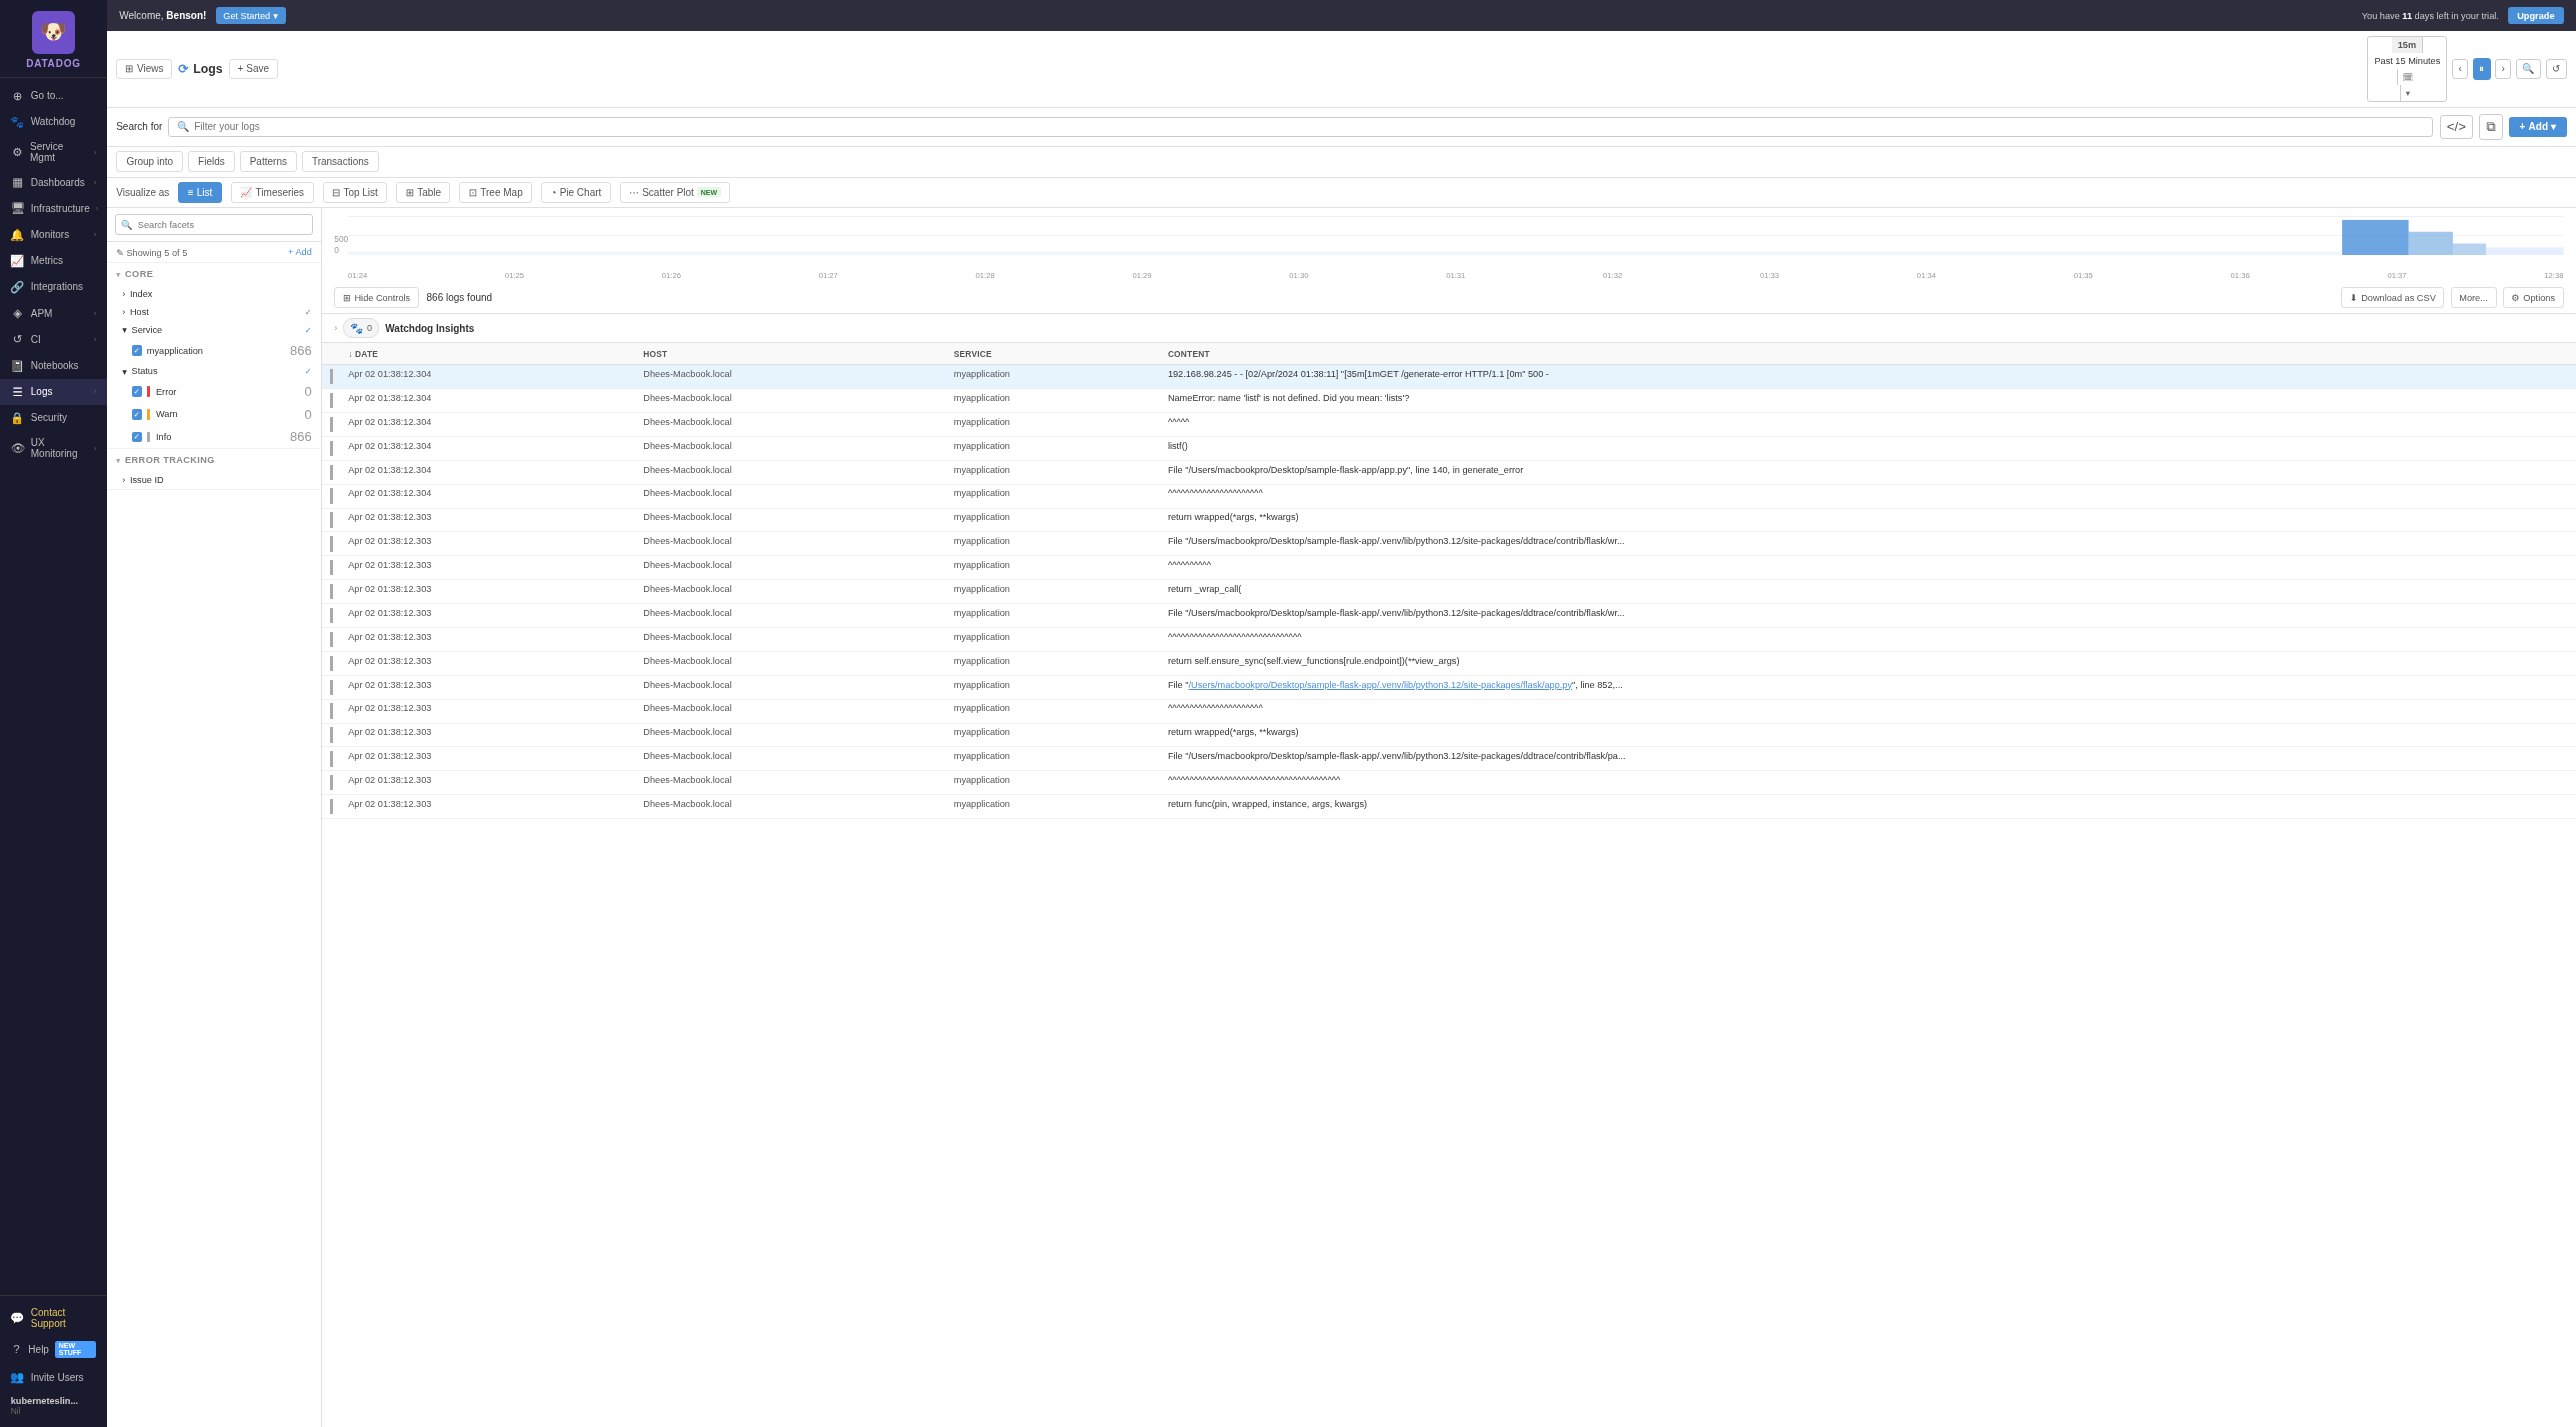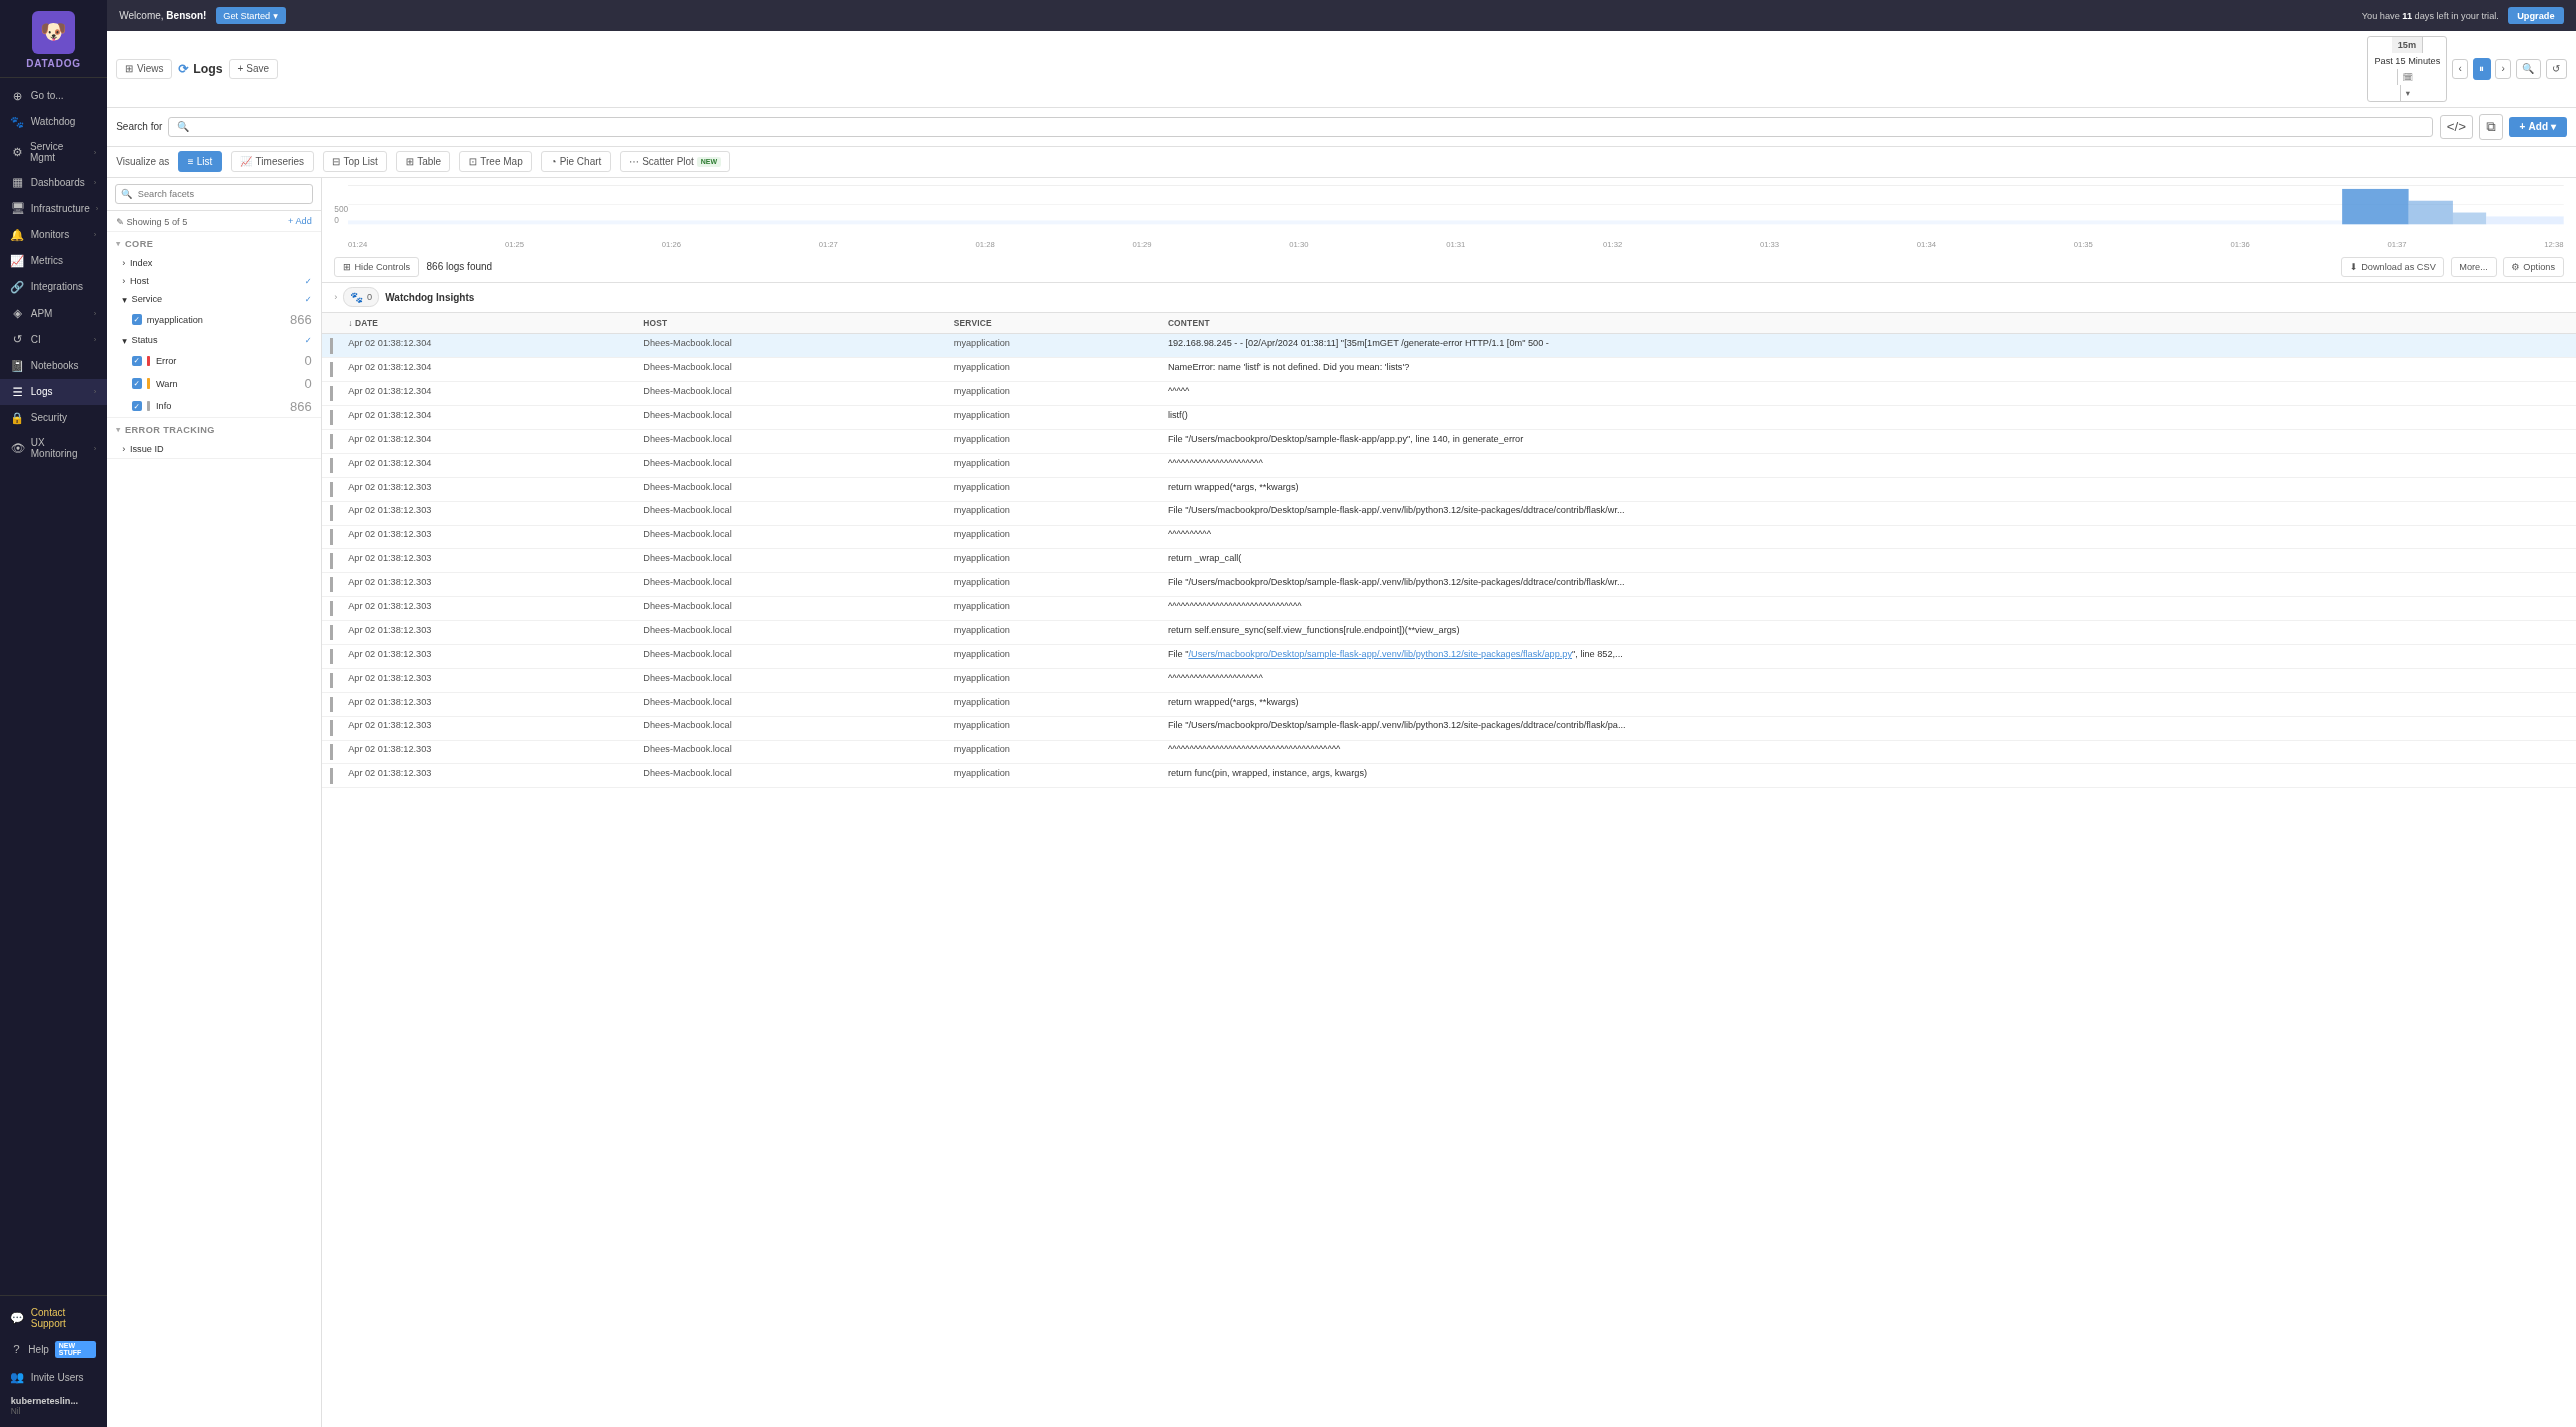--- a/index.html
+++ b/index.html
@@ -702,30 +702,37 @@
       <button class="icon-btn">›</button>
       <button class="icon-btn">🔍</button>
       <button class="icon-btn">↺</button>
     </div>
   </div>
 
   <div id="search-bar">
     <span class="search-for-label">Search for</span>
     <div class="search-input-wrap">
       <span style="color:#aaa;">🔍</span>
+      <input type="text" placeholder="Filter your logs" style="">
     </div>
     <button class="code-icon-btn">&lt;/&gt;</button>
     <button class="copy-btn">⧉</button>
     <button class="add-btn">
       <span>+</span>
       <span>Add</span>
       <span>▾</span>
     </button>
   </div>
 
+  <div id="tabs-row">
+    <button class="tab-btn">Group into</button>
+    <button class="tab-btn">Fields</button>
+    <button class="tab-btn">Patterns</button>
+    <button class="tab-btn">Transactions</button>
+  </div>
 
   <div id="viz-row">
     <span class="viz-label">Visualize as</span>
     <button class="viz-btn active">
       <span>≡</span>
       <span>List</span>
     </button>
     <button class="viz-btn">
       <span>📈</span>
       <span>Timeseries</span>

